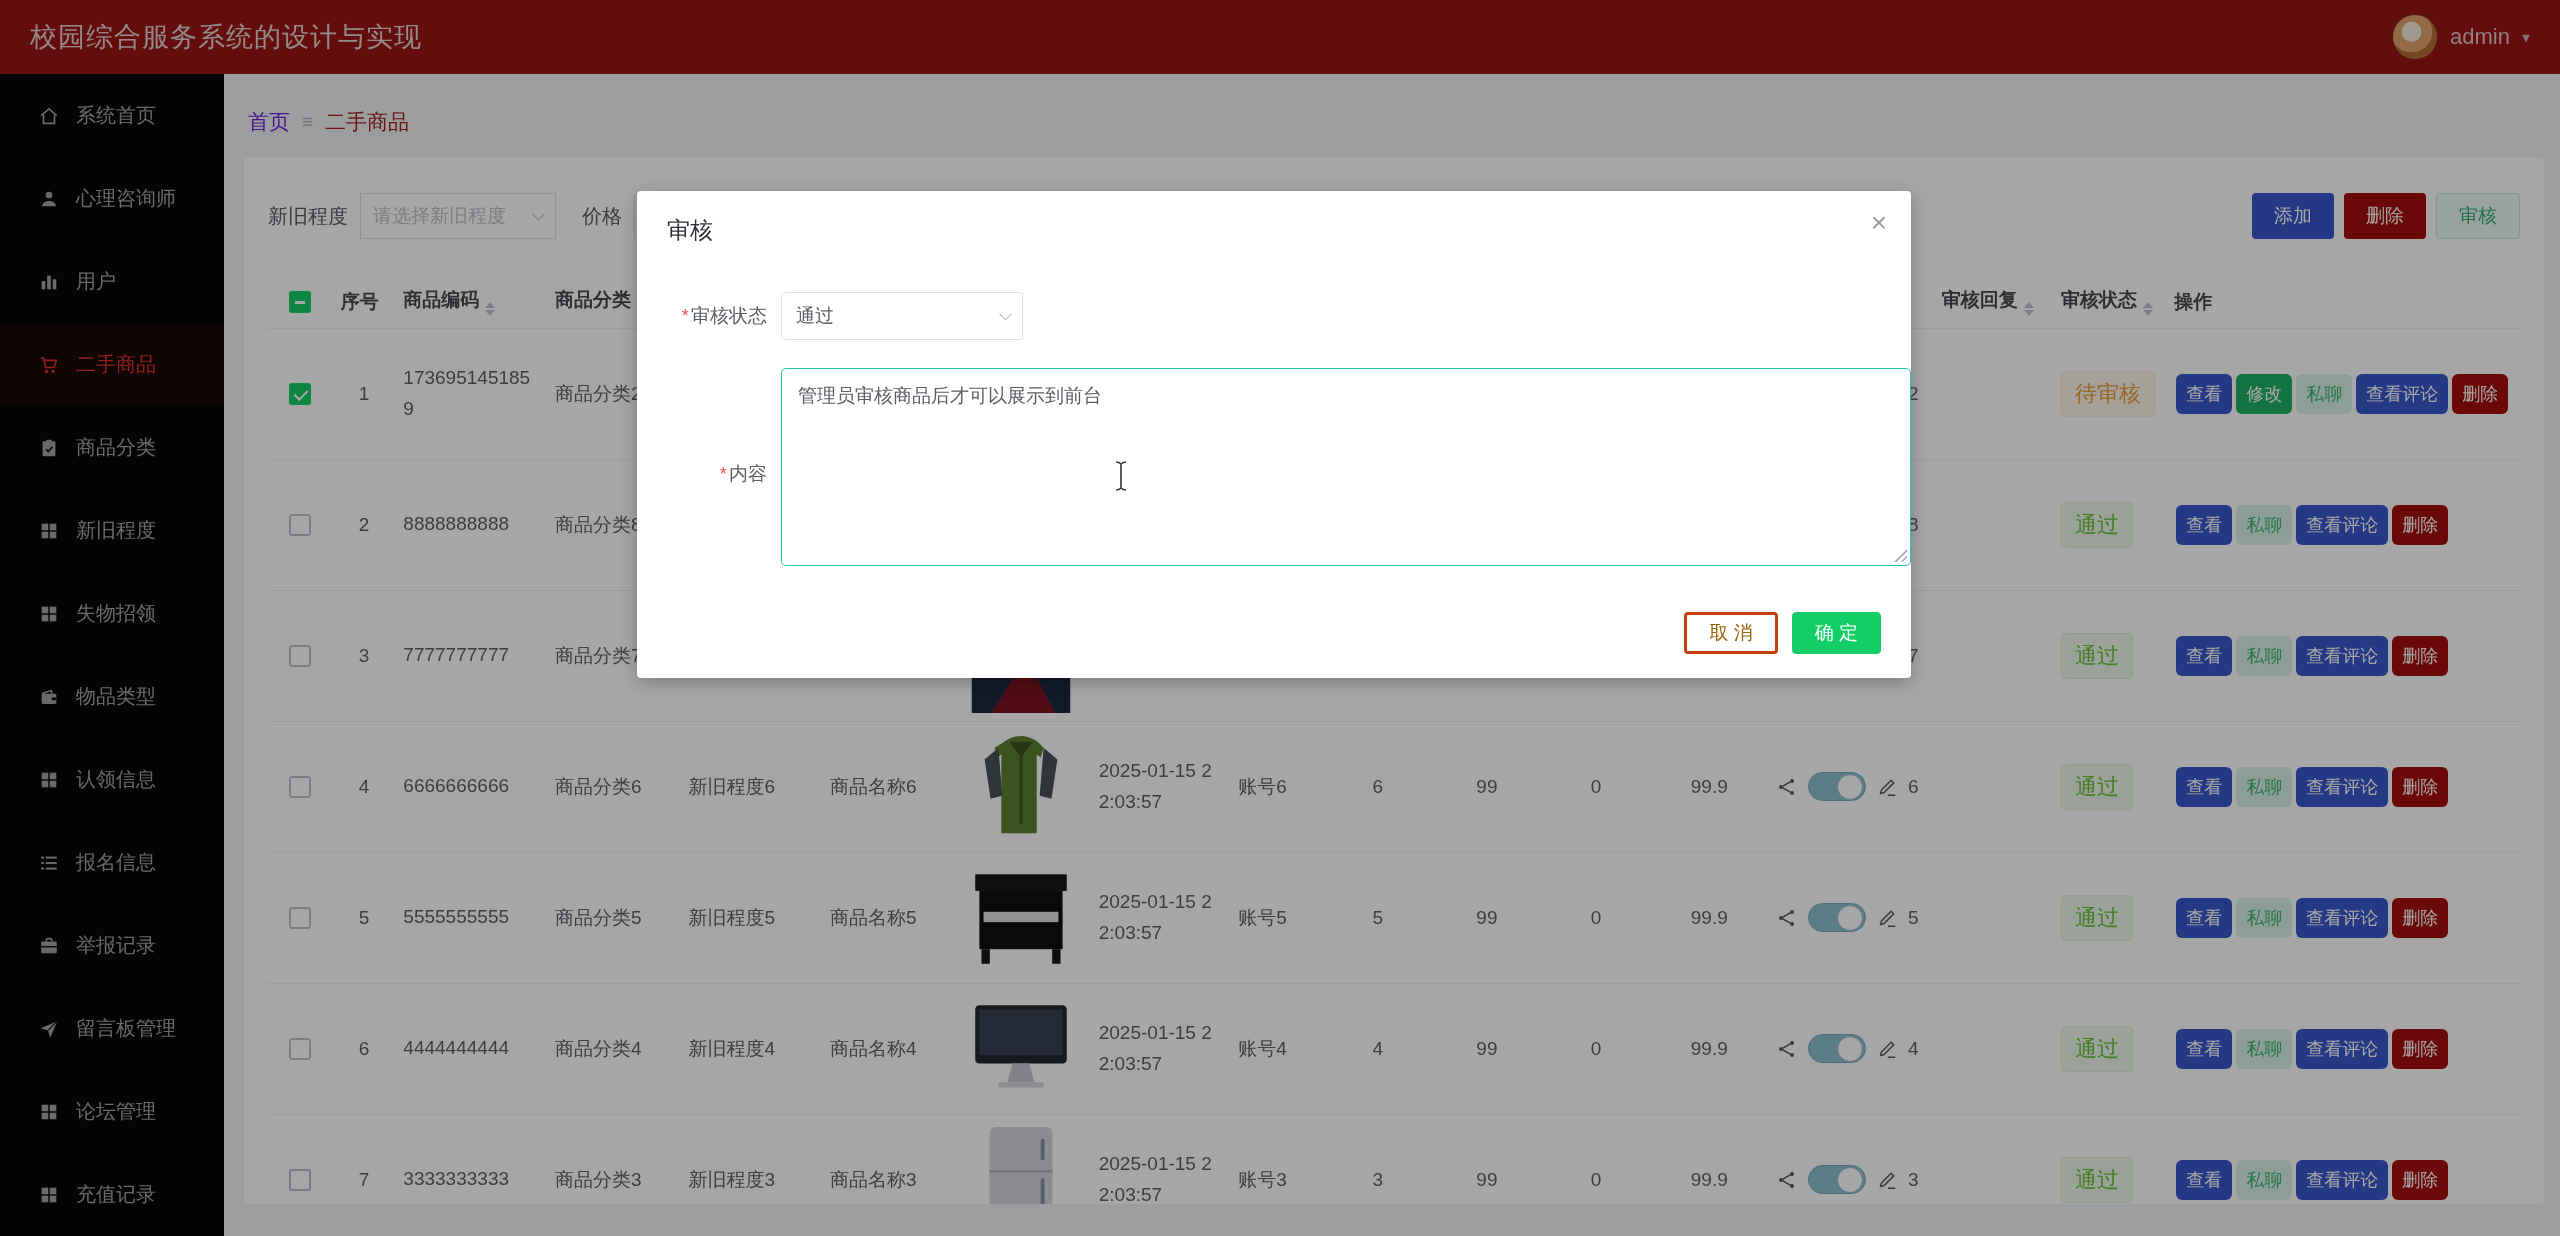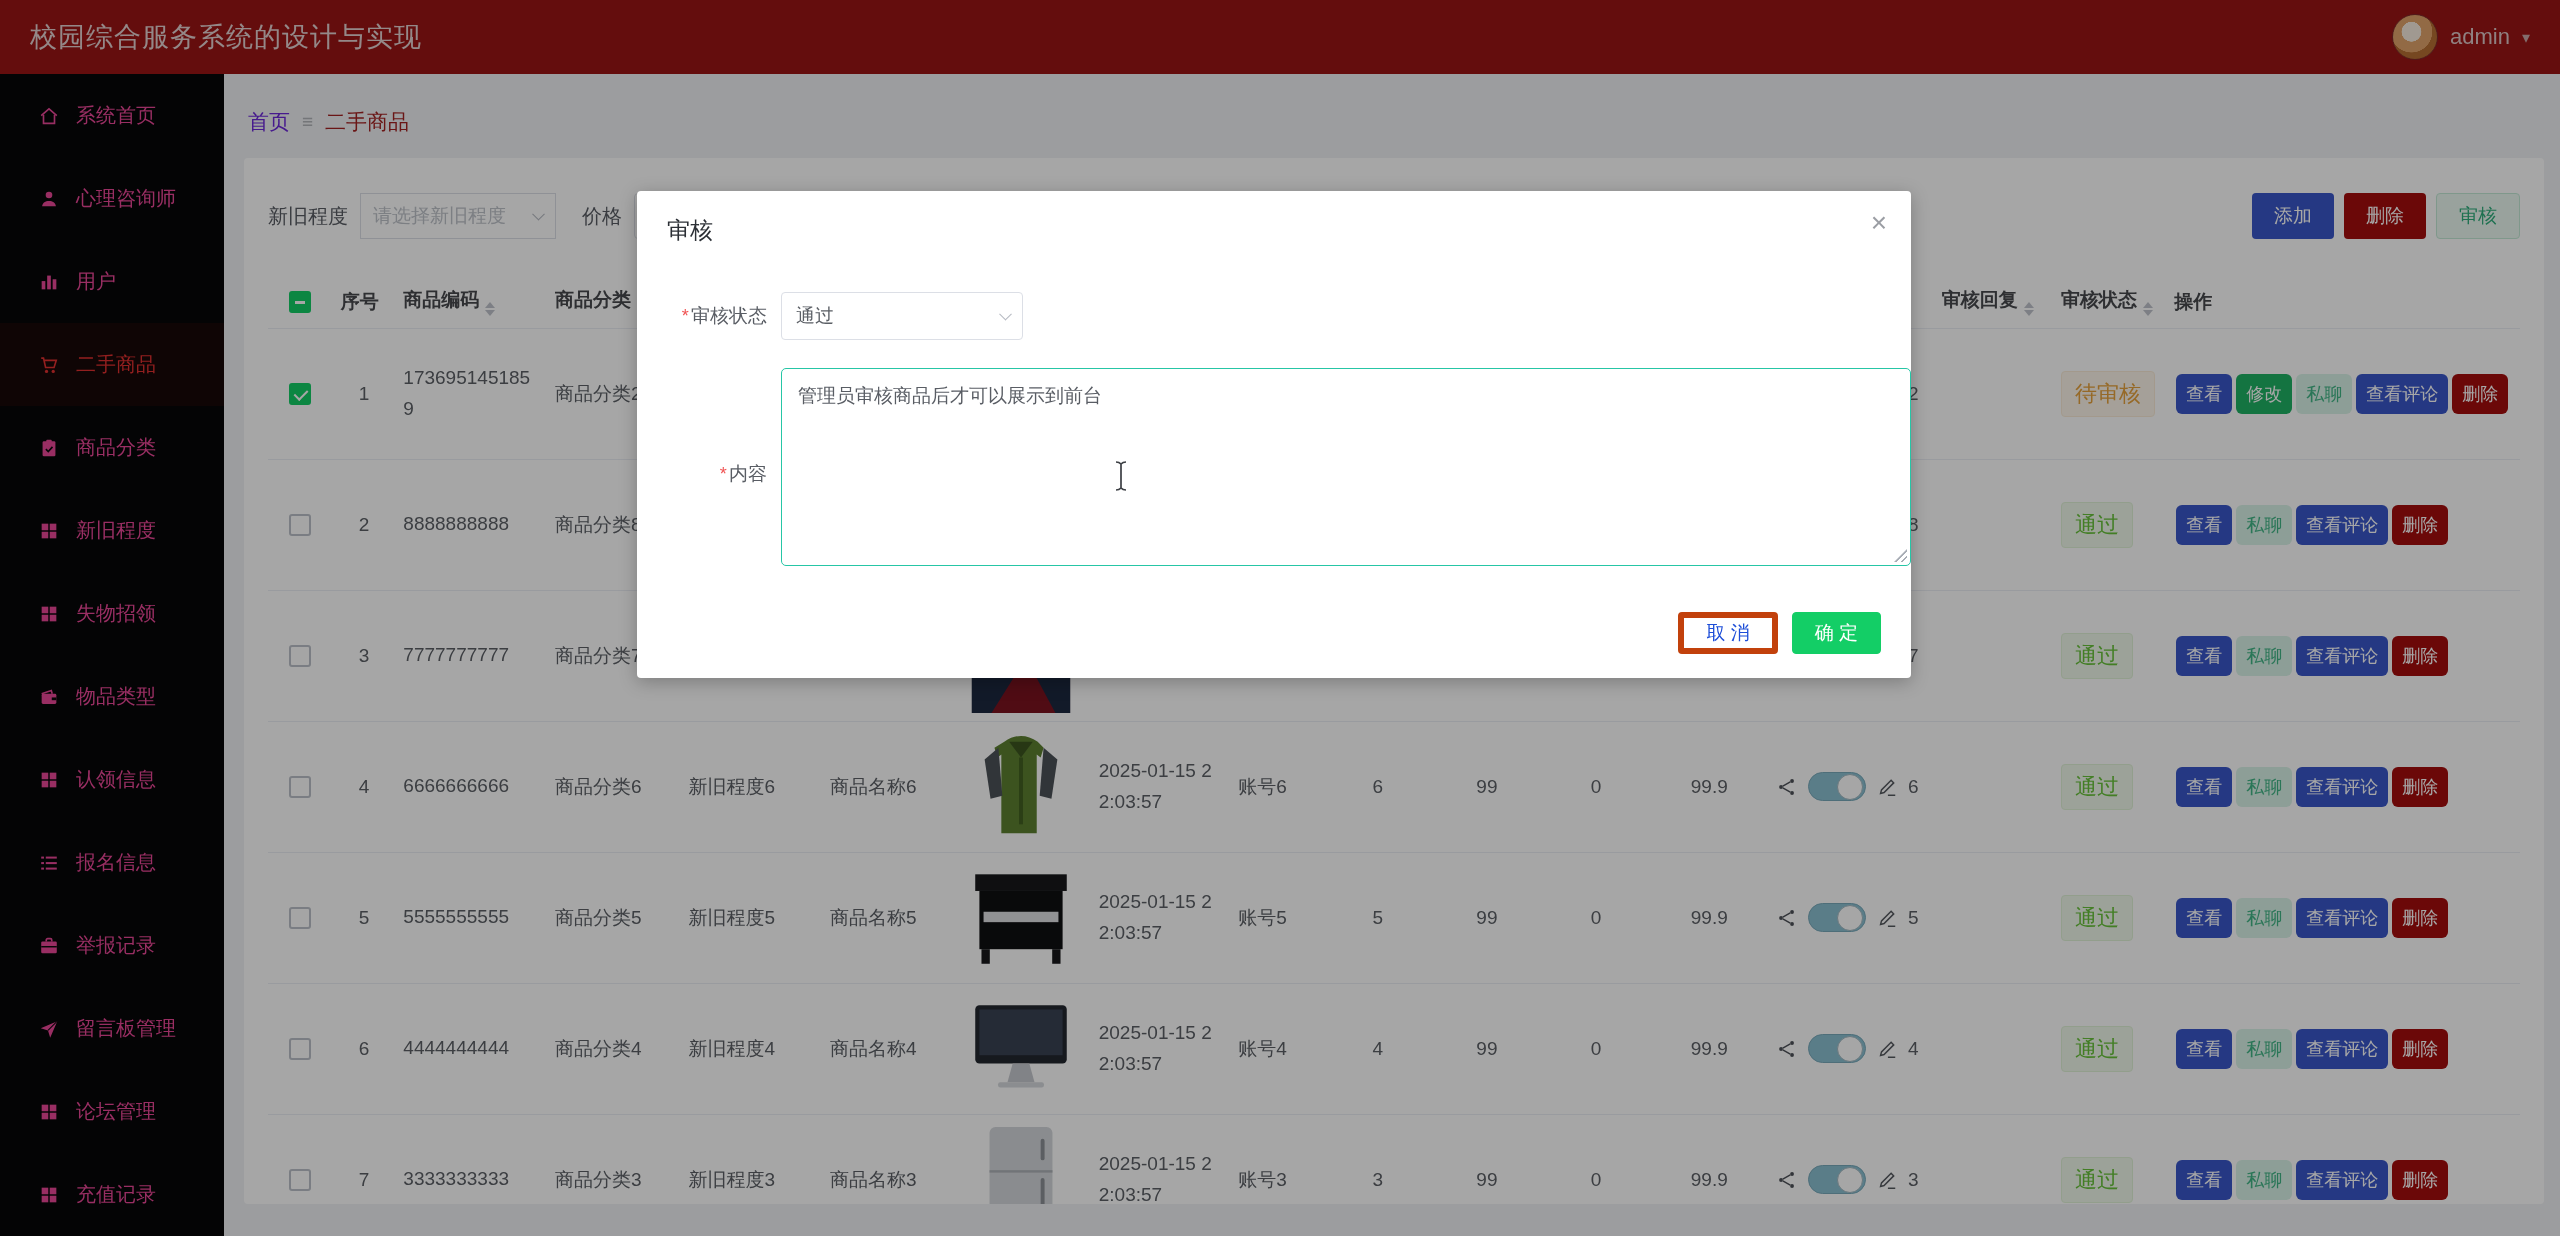--- a/index.html
+++ b/index.html
@@ -19,21 +19,21 @@
   .user-box{margin-left:auto;display:flex;align-items:center;gap:12px}
   .avatar{width:46px;height:46px;border-radius:50%;
     background:radial-gradient(circle at 42% 38%,#f6ecdf 0 26%,#e0a36a 27% 55%,#b56f33 56% 80%,#8c4f23 81%);
     border:1px solid #7c2a2a}
   .user-name{color:#dcc6c6;font-size:22px}
   .user-caret{color:#caa8a8;font-size:16px}
 
   
   .sidebar{position:absolute;left:0;top:74px;bottom:0;width:224px;background:var(--sidebar_bg);
     display:flex;flex-direction:column;z-index:4}
-  .side-item{flex:1;display:flex;align-items:center;gap:16px;padding-left:38px;color:#ec4899;
+  .side-item{flex:1;display:flex;align-items:center;gap:16px;padding-left:38px;color:#a3a3a3;
     font-size:20px;cursor:pointer}
   .side-item .side-icon{width:22px;height:22px;display:inline-flex}
   .side-item .side-icon svg{width:22px;height:22px}
   .side-item.active{color:var(--active_red);background:#170909}
 
   
   .main{position:absolute;left:224px;top:74px;right:0;bottom:0;padding:0 16px 0 20px}
   .breadcrumb{margin:34px 0 22px 4px;font-size:21px;display:flex;align-items:center;gap:12px}
   .bc-home{color:#6d28d9;font-weight:normal}
   .bc-sep{color:#b2b5ba;font-size:19px}
@@ -117,21 +117,21 @@
   .ta-wrap{position:relative;margin-left:14px;width:1140px;height:198px}
   .m-textarea{width:100%;height:100%;border:1px solid var(--teal_border);border-radius:5px;
     padding:12px 16px;font-size:19px;color:#595d64;font-family:inherit;resize:none;outline:none;
     line-height:1.55;background:#fff}
   .ta-corner{position:absolute;right:4px;bottom:4px;width:13px;height:13px;
     background:repeating-linear-gradient(-45deg,transparent 0 3px,#a8adb5 3px 4.6px);
     clip-path:polygon(100% 0,100% 100%,0 100%);pointer-events:none}
   .ibeam{position:absolute;left:475px;top:268px;pointer-events:none}
   .m-foot{position:absolute;right:30px;bottom:24px;display:flex;gap:14px}
   .mbtn{height:42px;padding:0 22px;border-radius:4px;font-size:19px;cursor:pointer;font-family:inherit;white-space:nowrap}
-  .mbtn.cancel{background:#fff;border:6px solid #c2410c;color:#1d4ed8}
+  .mbtn.cancel{background:#fff;border:3px solid #c2410c;color:#a16207}
   .mbtn.confirm{background:var(--success_green);border:1px solid var(--success_green);color:#fff}
 
   colgroup col:nth-child(1){width:64px}  colgroup col:nth-child(2){width:62px}
   colgroup col:nth-child(3){width:150px} colgroup col:nth-child(4){width:132px}
   colgroup col:nth-child(5){width:140px} colgroup col:nth-child(6){width:138px}
   colgroup col:nth-child(7){width:128px} colgroup col:nth-child(8){width:138px}
   colgroup col:nth-child(9){width:92px}  colgroup col:nth-child(10){width:108px}
   colgroup col:nth-child(11){width:108px}colgroup col:nth-child(12){width:108px}
   colgroup col:nth-child(13){width:116px}colgroup col:nth-child(14){width:164px}
   colgroup col:nth-child(15){width:118px}colgroup col:nth-child(16){width:112px}

